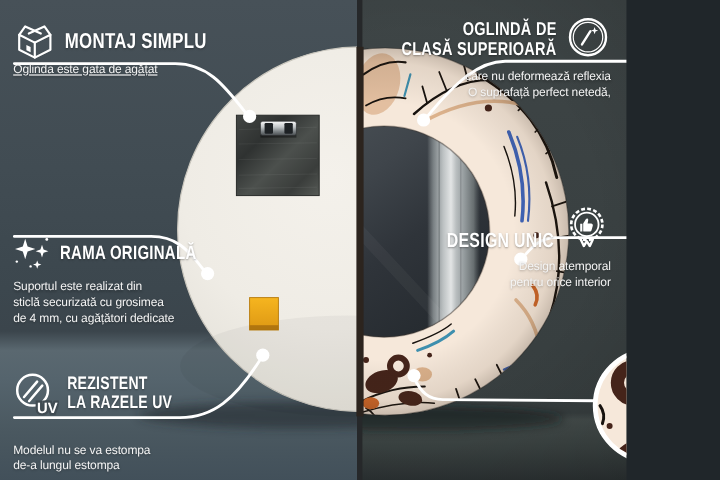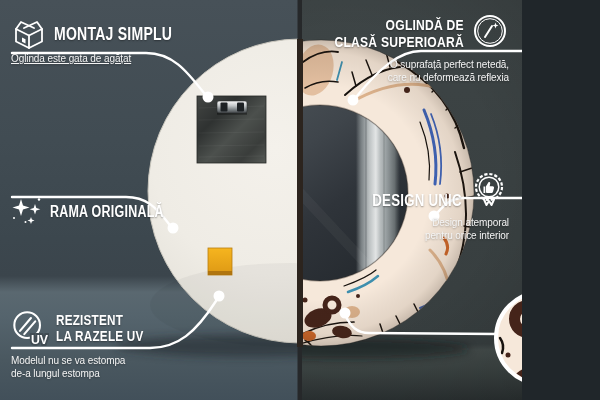--- a/index.html
+++ b/index.html
@@ -52,21 +52,21 @@
   #cb-premium .title{font-size:15.5px;}
   #cb-premium .sub{margin-top:8px;}
   #cb-rama{left:11px;top:167px;width:200px;margin-top:29px;}
   #cb-rama .title{font-size:16px;}
   #cb-rama .sub{margin-top:5px;}
   #cb-design{right:13px;top:171px;width:200px;display:flex;flex-direction:column;align-items:flex-end;}
   #cb-design .title{font-size:17px;}
   #cb-design .sub{margin-top:5px;}
   #cb-uv{left:11px;top:309px;width:210px;}
   #cb-uv .title{font-size:15px;}
-  #cb-uv .sub{margin-top:7px;}
+  #cb-uv .sub{margin-top:22px;}
 </style>
 </head>
 <body>
 
 <div class="stage">
   <div class="bg-left"></div>
   <div class="bg-right"></div>
 
   <svg class="scene" width="600" height="400" viewBox="0 0 600 400">
     <defs>
@@ -290,39 +290,44 @@
         <span class="ln">CLASĂ SUPERIOARĂ</span>
       </span>
       <svg class="ic" width="38" height="38" viewBox="0 0 38 38">
         <circle cx="19" cy="19" r="15" fill="none" stroke="#fff" stroke-width="2"></circle>
         <circle cx="19" cy="19" r="12.3" fill="none" stroke="#fff" stroke-width="1"></circle>
         <path d="M14,25 L21,14" stroke="#fff" stroke-width="2" stroke-linecap="round"></path>
         <path d="M24.5,10.5 l0.8,2.2 2.2,0.8 -2.2,0.8 -0.8,2.2 -0.8,-2.2 -2.2,-0.8 2.2,-0.8 Z" fill="#fff"></path>
       </svg>
     </div>
     <div class="sub">
+      <span class="ln" style="display:block">care nu deformează reflexia</span>
       <span class="ln" style="display:block">O suprafață perfect netedă,</span>
-      <span class="ln" style="display:block">care nu deformează reflexia</span>
     </div>
   </div>
 
   <div class="callout" id="cb-rama">
     <div class="row">
       <svg class="ic" width="32" height="32" viewBox="0 0 32 32">
         <g fill="#fff">
           <path d="M10,3 L12,9.5 L18.5,11.5 L12,13.5 L10,20 L8,13.5 L1.5,11.5 L8,9.5 Z"></path>
           <path d="M24,8 L25.3,12 L29.3,13.3 L25.3,14.6 L24,18.6 L22.7,14.6 L18.7,13.3 L22.7,12 Z"></path>
           <path d="M20,21 L20.9,23.6 L23.5,24.5 L20.9,25.4 L20,28 L19.1,25.4 L16.5,24.5 L19.1,23.6 Z"></path>
           <circle cx="14.5" cy="26" r="1"></circle>
             <circle cx="28" cy="3.5" r="1.2"></circle>
             <circle cx="3" cy="22" r="1"></circle>
         </g>
       </svg>
       <span class="title">RAMA ORIGINALĂ</span>
     </div>
+    <div class="sub">
+      <span style="display:block">Suportul este realizat din</span>
+      <span style="display:block">sticlă securizată cu grosimea</span>
+      <span style="display:block">de 4 mm, cu agățători dedicate</span>
+    </div>
   </div>
 
   <div class="callout right-align" id="cb-design">
     <div class="row rev">
       <span class="title">DESIGN UNIC</span>
       <svg class="ic" width="40" height="40" viewBox="0 0 40 40">
         <circle cx="20" cy="16" r="13" fill="none" stroke="#fff" stroke-width="2.2" stroke-dasharray="3.2 1.9"></circle>
         <circle cx="20" cy="16" r="9.8" fill="none" stroke="#fff" stroke-width="1.5"></circle>
         <path d="M14.5,22 h1.8 v-6.5 h-1.8 Z M17,21.2 c0,0.5 0.4,0.8 0.9,0.8 h4.4 c0.8,0 1.5,-0.5 1.7,-1.3 l1,-3.6 c0.3,-1 -0.4,-1.9 -1.4,-1.9 h-2.9 l0.5,-2.8 c0.2,-1.3 -1.1,-1.9 -1.9,-0.9 l-2.3,3.7 Z" fill="#fff"></path>
         <g stroke="#fff" stroke-width="2" fill="none" stroke-linecap="round" stroke-linejoin="round">

